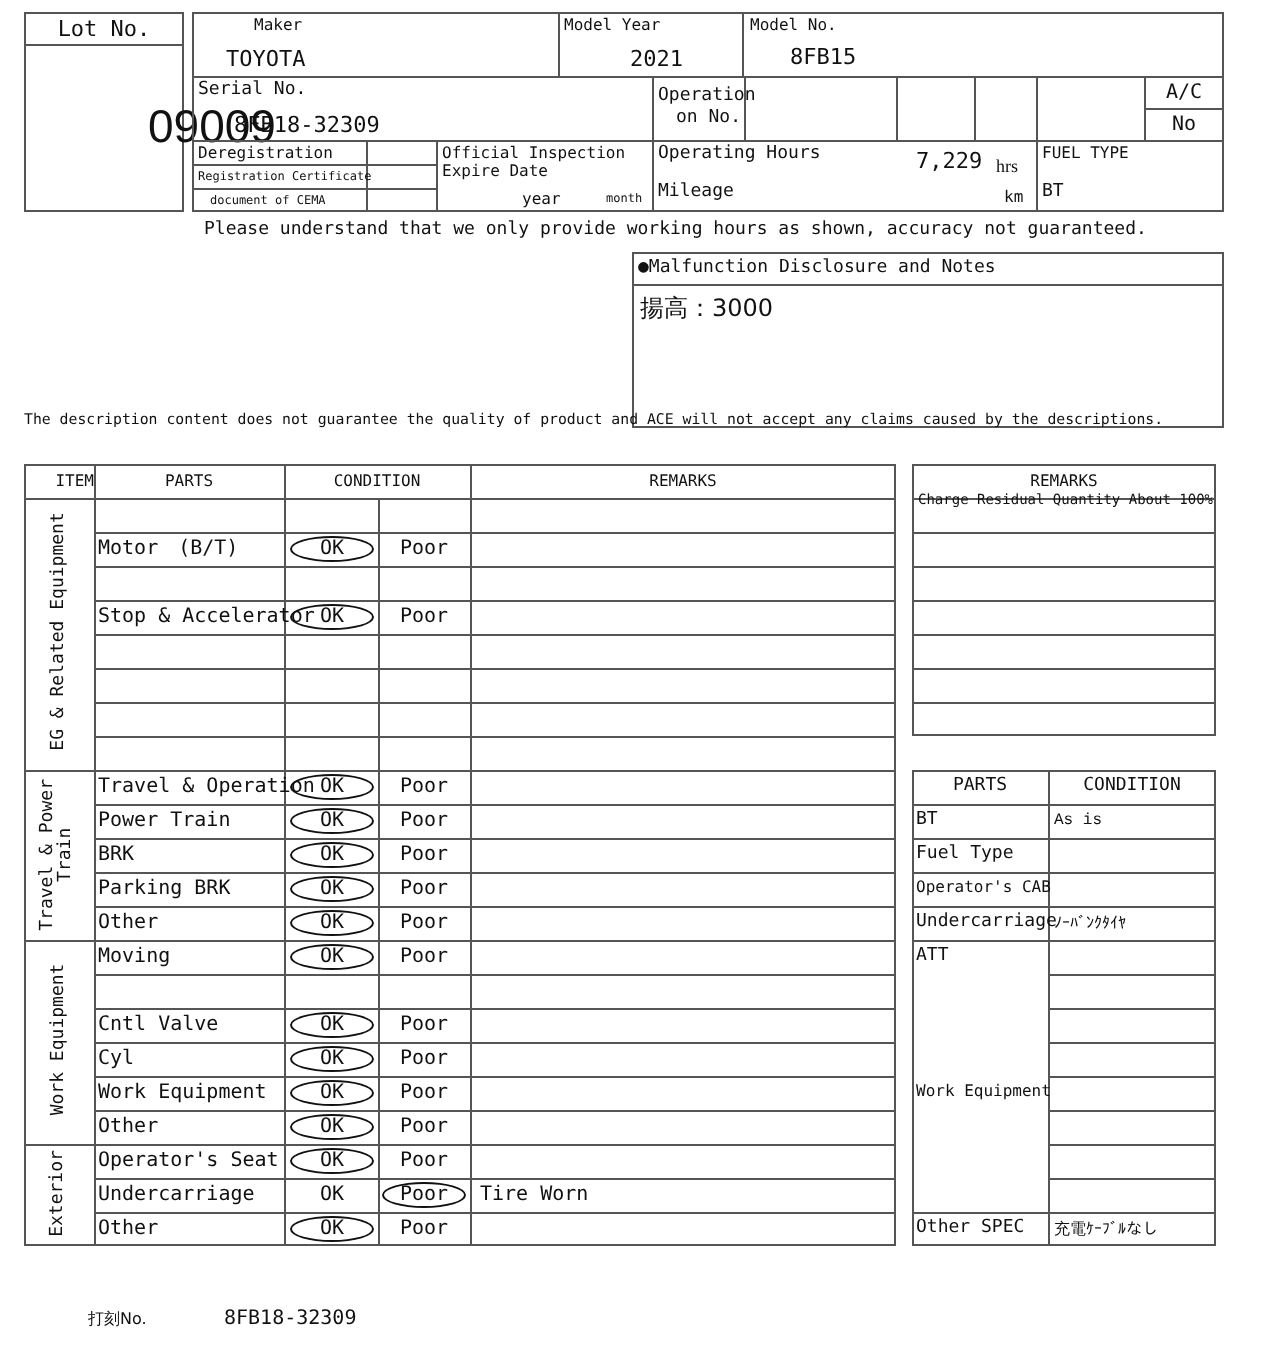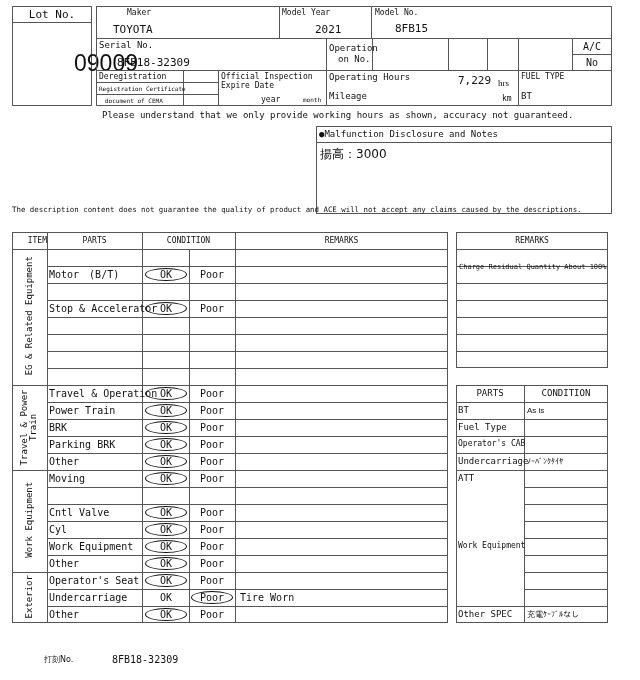--- a/index.html
+++ b/index.html
@@ -210,21 +210,21 @@
 <div id="side-remarks" class="abs" style="left:456px;top:232px;width:152px;height:136px;">
     <div class="bx" style="left:0;top:0;width:152px;height:136px;"></div>
     <div class="t s8" style="left:0;top:5px;width:152px;text-align:center;">REMARKS</div>
     <div class="hl" style="left:0;top:17px;width:152px;"></div>
     <div class="hl" style="left:0;top:34px;width:152px;"></div>
     <div class="hl" style="left:0;top:51px;width:152px;"></div>
     <div class="hl" style="left:0;top:68px;width:152px;"></div>
     <div class="hl" style="left:0;top:85px;width:152px;"></div>
     <div class="hl" style="left:0;top:102px;width:152px;"></div>
     <div class="hl" style="left:0;top:119px;width:152px;"></div>
-    <div class="t" style="left:3px;top:32px;font-size:7px;">Charge Residual Quantity About 100%</div>
+    <div class="t" style="left:3px;top:15px;font-size:7px;">Charge Residual Quantity About 100%</div>
   </div>
 
 <div id="spec-table" class="abs" style="left:456px;top:385px;width:152px;height:238px;">
     <div class="bx" style="left:0;top:0;width:152px;height:238px;"></div>
     <div class="vl" style="left:68px;top:0;height:238px;"></div>
     <div class="t s9" style="left:0;top:4px;width:68px;text-align:center;">PARTS</div>
     <div class="t s9" style="left:68px;top:4px;width:84px;text-align:center;">CONDITION</div>
     <div class="hl" style="left:0px;top:17px;width:152px;"></div>
     <div class="hl" style="left:0px;top:34px;width:152px;"></div>
     <div class="hl" style="left:0px;top:51px;width:152px;"></div>
@@ -232,21 +232,21 @@
     <div class="hl" style="left:0px;top:85px;width:152px;"></div>
     <div class="hl" style="left:68px;top:102px;width:84px;"></div>
     <div class="hl" style="left:68px;top:119px;width:84px;"></div>
     <div class="hl" style="left:68px;top:136px;width:84px;"></div>
     <div class="hl" style="left:68px;top:153px;width:84px;"></div>
     <div class="hl" style="left:68px;top:170px;width:84px;"></div>
     <div class="hl" style="left:68px;top:187px;width:84px;"></div>
     <div class="hl" style="left:68px;top:204px;width:84px;"></div>
     <div class="hl" style="left:0px;top:221px;width:152px;"></div>
     <div class="t s9" style="left:2px;top:21px;">BT</div>
-    <div class="t s8" style="left:71px;top:22px;font-family:Liberation Sans, sans-serif;">As is</div>
+    <div class="t s8" style="left:71px;top:22px;font-family:Liberation Mono, monospace;">As is</div>
     <div class="t s9" style="left:2px;top:38px;">Fuel Type</div>
     <div class="t s8" style="left:71px;top:39px;font-family:'DejaVu Sans',sans-serif;"></div>
     <div class="t s8" style="left:2px;top:55px;">Operator's CAB</div>
     <div class="t s8" style="left:71px;top:56px;font-family:'DejaVu Sans',sans-serif;"></div>
     <div class="t s9" style="left:2px;top:72px;">Undercarriage</div>
     <div class="t s8" style="left:71px;top:73px;font-family:'DejaVu Sans',sans-serif;">ﾉｰﾊﾞﾝｸﾀｲﾔ</div>
     <div class="t s9" style="left:2px;top:89px;">ATT</div>
     <div class="t s8" style="left:71px;top:90px;font-family:'DejaVu Sans',sans-serif;"></div>
     <div class="t s8" style="left:2px;top:157px;">Work Equipment</div>
     <div class="t s8" style="left:71px;top:158px;font-family:'DejaVu Sans',sans-serif;"></div>

